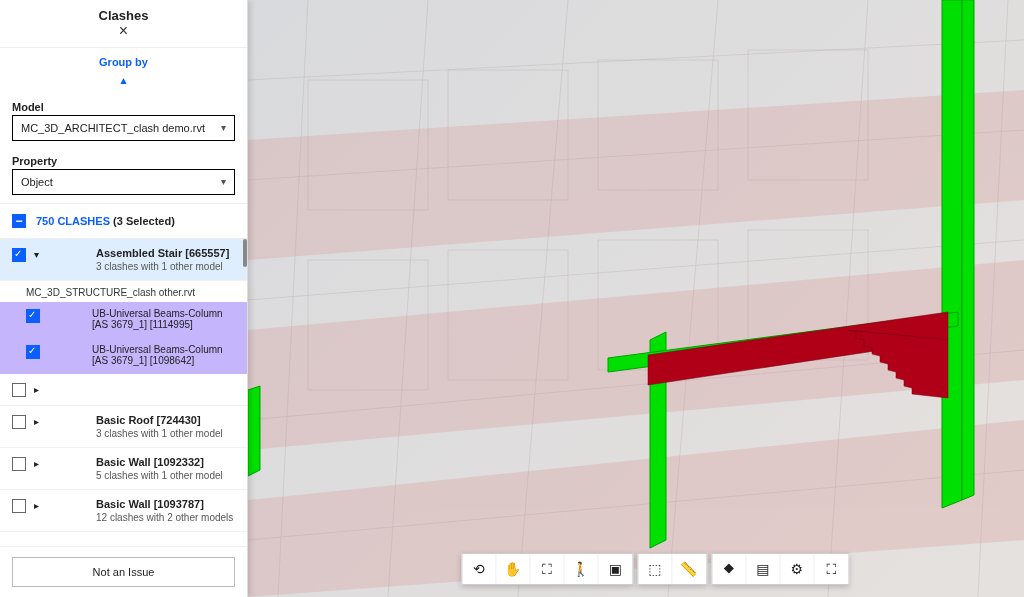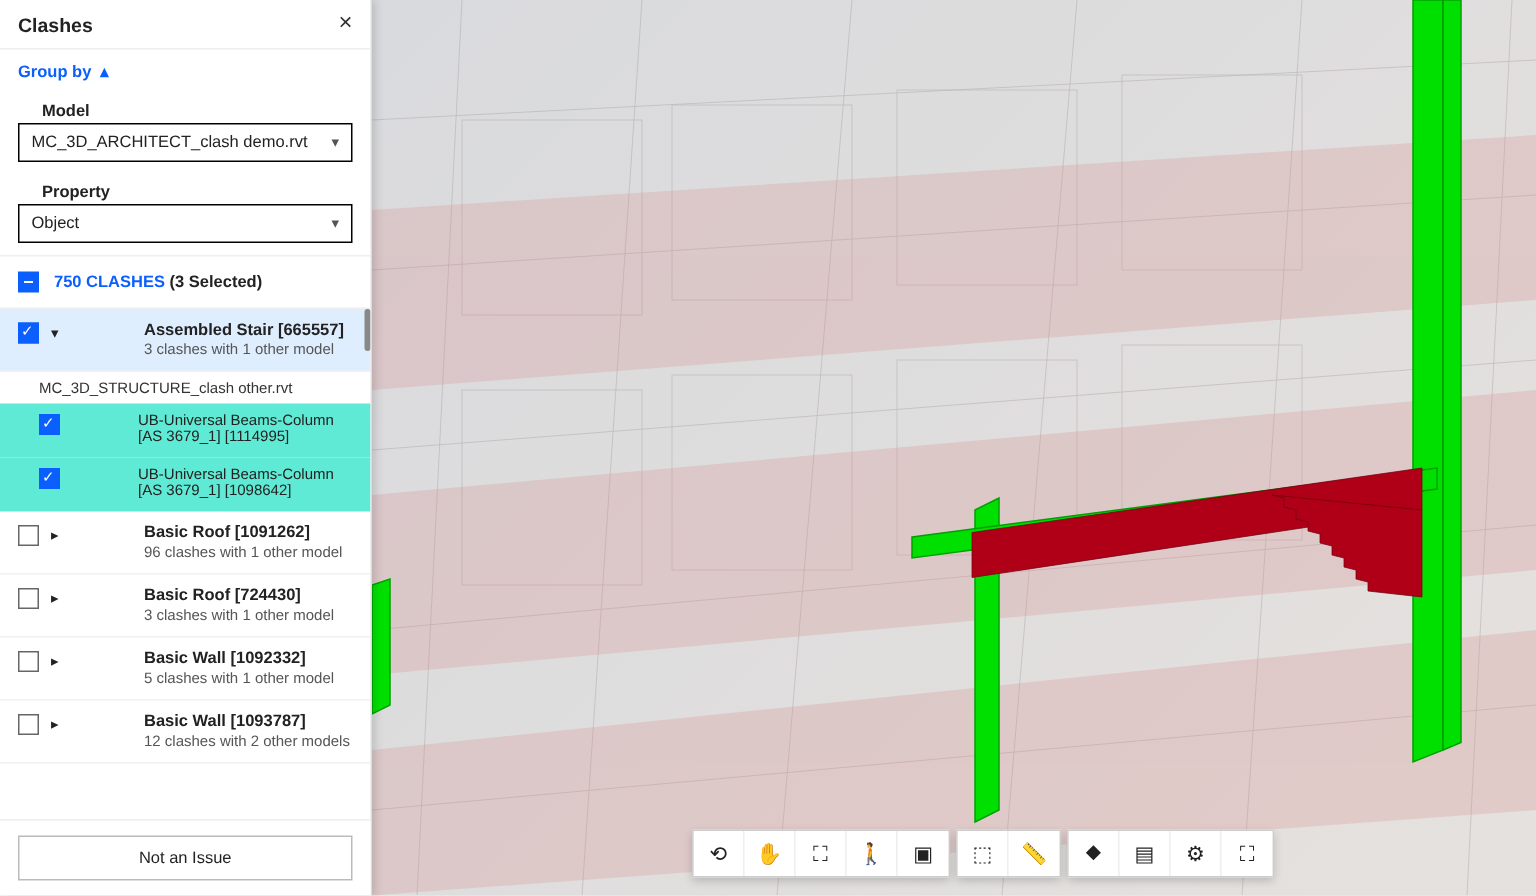--- a/index.html
+++ b/index.html
@@ -1,44 +1,44 @@
 <!DOCTYPE html>
 <html><head>
 <meta charset="utf-8">
 <style>
   * { box-sizing: border-box; margin: 0; padding: 0; }
   html, body { width: 1024px; height: 597px; overflow: hidden; font-family: Arial, Helvetica, sans-serif; font-size: 12px; color: #222; background:#e8e8e8; }
   .app { display:flex; width:1024px; height:597px; position:relative; }
   .panel { width:248px; height:100%; background:#fff; border-right:1px solid #ddd; display:flex; flex-direction:column; box-shadow:2px 0 6px rgba(0,0,0,0.15); z-index:10;}
-  .panel-header { display:flex; align-items:center; justify-content:space-between; padding:8px 12px; border-bottom:1px solid #eee;}
+  .panel-header { display:flex; align-items:center; justify-content:space-between; padding:8px 12px; border-bottom:1px solid #eee;flex-direction:column;}
   .panel-header h1 { font-size:13px; font-weight:bold;}
   .close-x { cursor:pointer; font-size:16px; line-height:1; color:#333;}
-  .groupby { padding:8px 12px; color:#0b5fff; font-size:11px; font-weight:bold; cursor:pointer; display:flex; align-items:center; gap:6px;}
-  .section-label { font-size:11px; font-weight:bold; padding:6px 28px 2px;}
+  .groupby { padding:8px 12px; color:#0b5fff; font-size:11px; font-weight:bold; cursor:pointer; display:flex; align-items:center; gap:6px;flex-direction:column;}
+  .section-label { font-size:11px; font-weight:bold; padding:6px 12px 2px;}
   .select-wrap { padding:0 12px 8px;}
   .select { width:100%; border:1px solid #000000; background:#fff; padding:6px 8px; font-size:11px; display:flex; justify-content:space-between; align-items:flex-start; cursor:pointer;}
   .caret { font-size:10px; color:#555;}
   .summary { display:flex; align-items:center; gap:10px; padding:10px 12px; border-top:1px solid #eee; border-bottom:1px solid #eee;}
   .indet-chk { width:14px; height:14px; background:#0b5fff; color:#fff; display:flex; align-items:center; justify-content:center; font-weight:bold; font-size:12px; line-height:1;}
   .summary-text { font-size:11px; }
   .summary-text .count { color:#0b5fff; font-weight:bold;}
   .summary-text .sel { font-weight:bold;}
   .list { flex:1; overflow-y:auto; border-bottom:1px solid #eee; position:relative;}
   .scroll-indicator { position:absolute; right:0; top:0; width:4px; height:28px; background:#888; border-radius:2px;}
   .group-row { display:flex; align-items:flex-start; gap:8px; padding:8px 12px; border-bottom:1px solid #f0f0f0; cursor:pointer;}
   .group-row.selected { background:#dfeeff;}
   .chk { width:14px; height:14px; border:1px solid #666; background:#fff; flex-shrink:0; margin-top:1px;}
   .chk.checked { background:#0b5fff; border-color:#0b5fff; position:relative;}
   .chk.checked::after { content:"✓"; color:#fff; font-size:10px; position:absolute; left:1px; top:-1px;}
   .expander { width:10px; font-size:10px; color:#222; flex-shrink:0; margin-top:2px;}
   .row-text { flex:1;margin-left:44px;}
   .row-title { font-size:11px; font-weight:bold; margin-bottom:2px;}
   .row-sub { font-size:10px; color:#555;}
   .sub-header { font-size:10px; color:#333; padding:6px 12px 4px 26px; background:#fff;}
-  .child-row { display:flex; align-items:flex-start; gap:8px; padding:6px 14px 6px 26px; background:#5eead4;}
+  .child-row { display:flex; align-items:flex-start; gap:8px; padding:6px 14px 6px 26px; background:#c4b5fd;}
   .child-row .row-title { font-weight:normal; font-size:10px;}
   .footer-actions { display:flex; gap:8px; padding:10px 12px; background:#fff;}
   .btn { flex:1; text-align:center; padding:8px 0; font-size:11px; border:1px solid #bbb; background:#fff; cursor:pointer;}
   .btn.primary { background:#0b5fff; color:#fff; border-color:#0b5fff;}
   
   .viewport { flex:1; position:relative; background:linear-gradient(135deg,#d9dadd,#e5e1de); overflow:hidden;}
   .viewport svg { width:100%; height:100%; }
   .toolbar { position:absolute; bottom:12px; left:50%; transform:translateX(-45%); display:flex; gap:4px; background:transparent;}
   .tool-group { display:flex; background:#fff; border:1px solid #ccc; box-shadow:0 2px 6px rgba(0,0,0,0.2);}
   .tool-btn { width:34px; height:30px; display:flex; align-items:center; justify-content:center; cursor:pointer; border-right:1px solid #eee; font-size:14px;}
@@ -106,24 +106,20 @@
       <div class="child-row">
         <div class="chk checked"></div>
         <div class="row-text">
             <div class="row-title">UB-Universal Beams-Column [AS 3679_1] [1098642]</div>
           </div>
       </div>
 
       <div class="group-row">
         <div class="chk"></div>
         <div class="expander">▸</div>
-        <div class="row-text">
-          <div class="row-title">Basic Roof [1091262]</div>
-          <div class="row-sub">96 clashes with 1 other model</div>
-        </div>
       </div>
 
       <div class="group-row">
         <div class="chk"></div>
         <div class="expander">▸</div>
         <div class="row-text">
           <div class="row-title">Basic Roof [724430]</div>
           <div class="row-sub">3 clashes with 1 other model</div>
         </div>
       </div>

